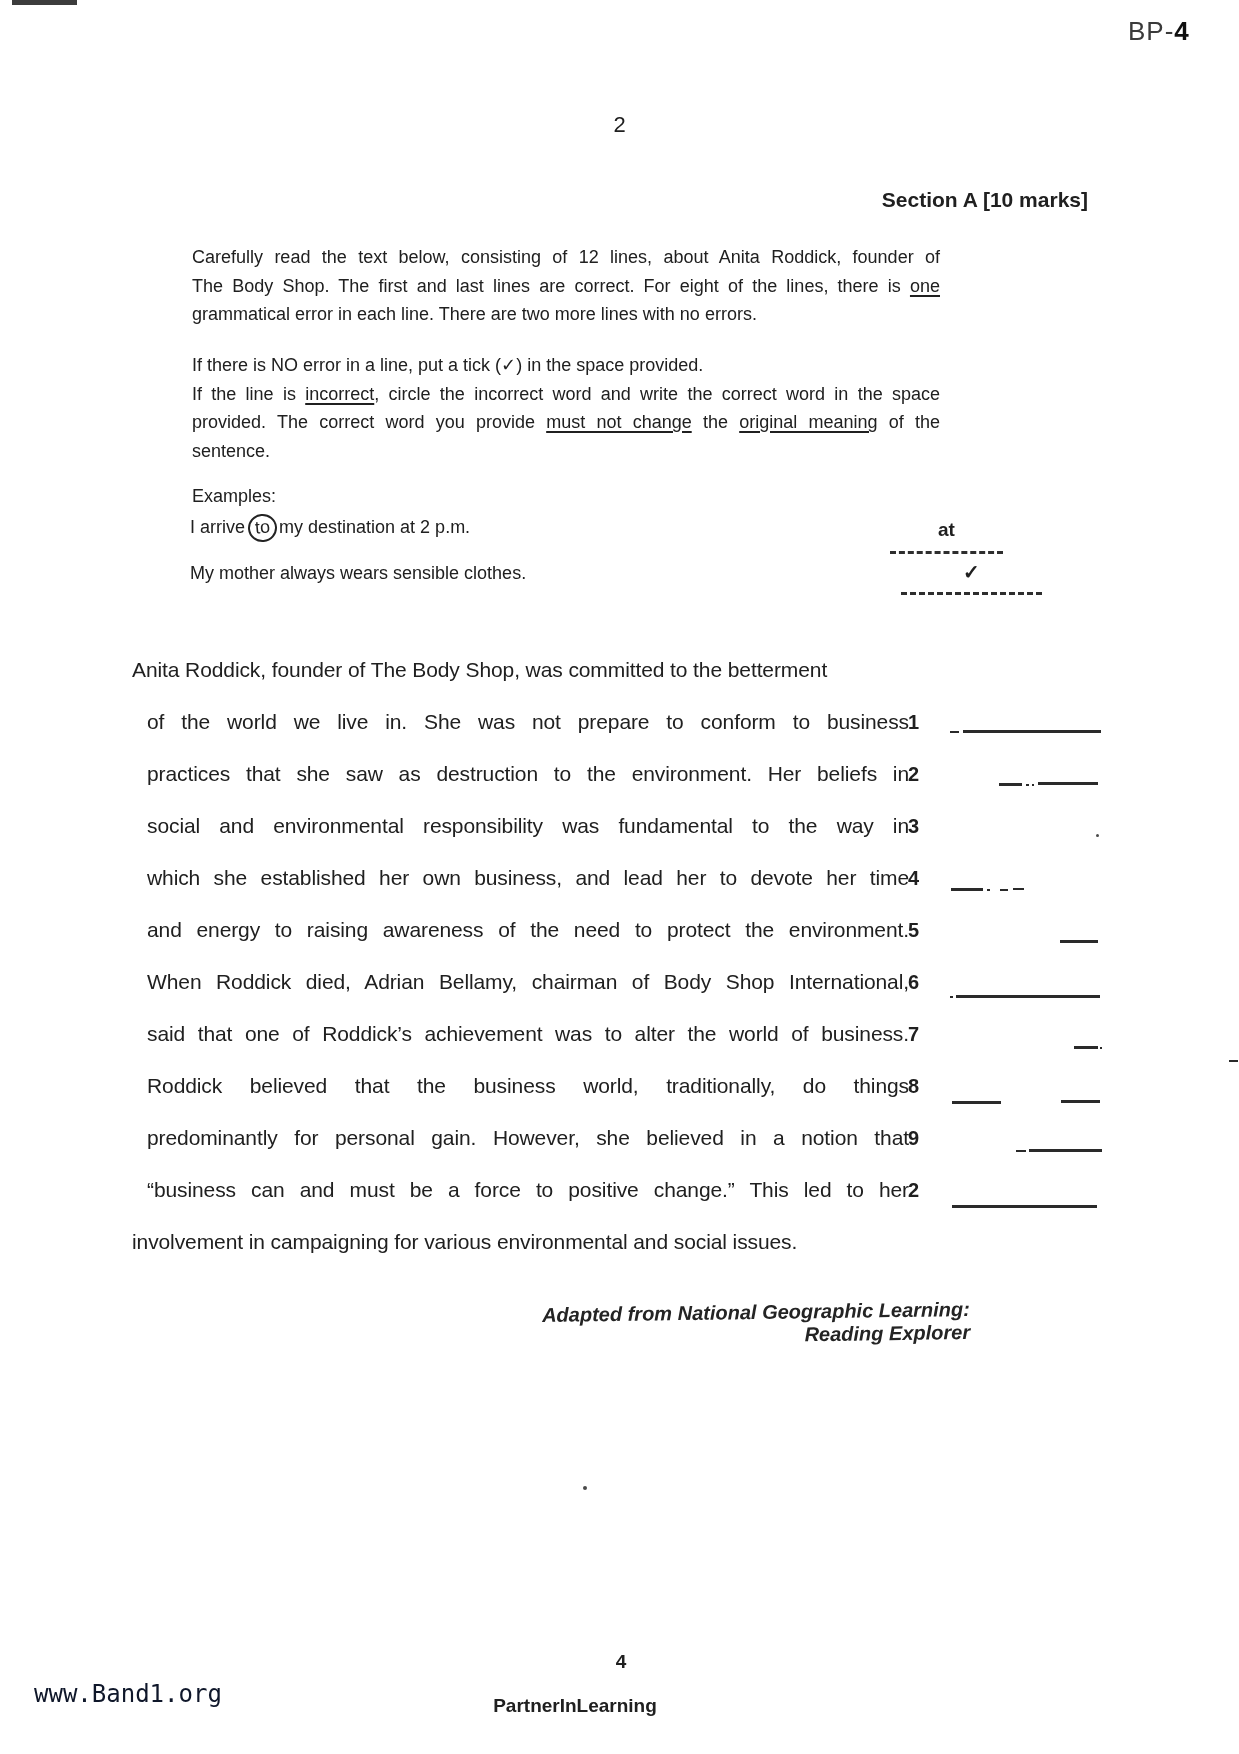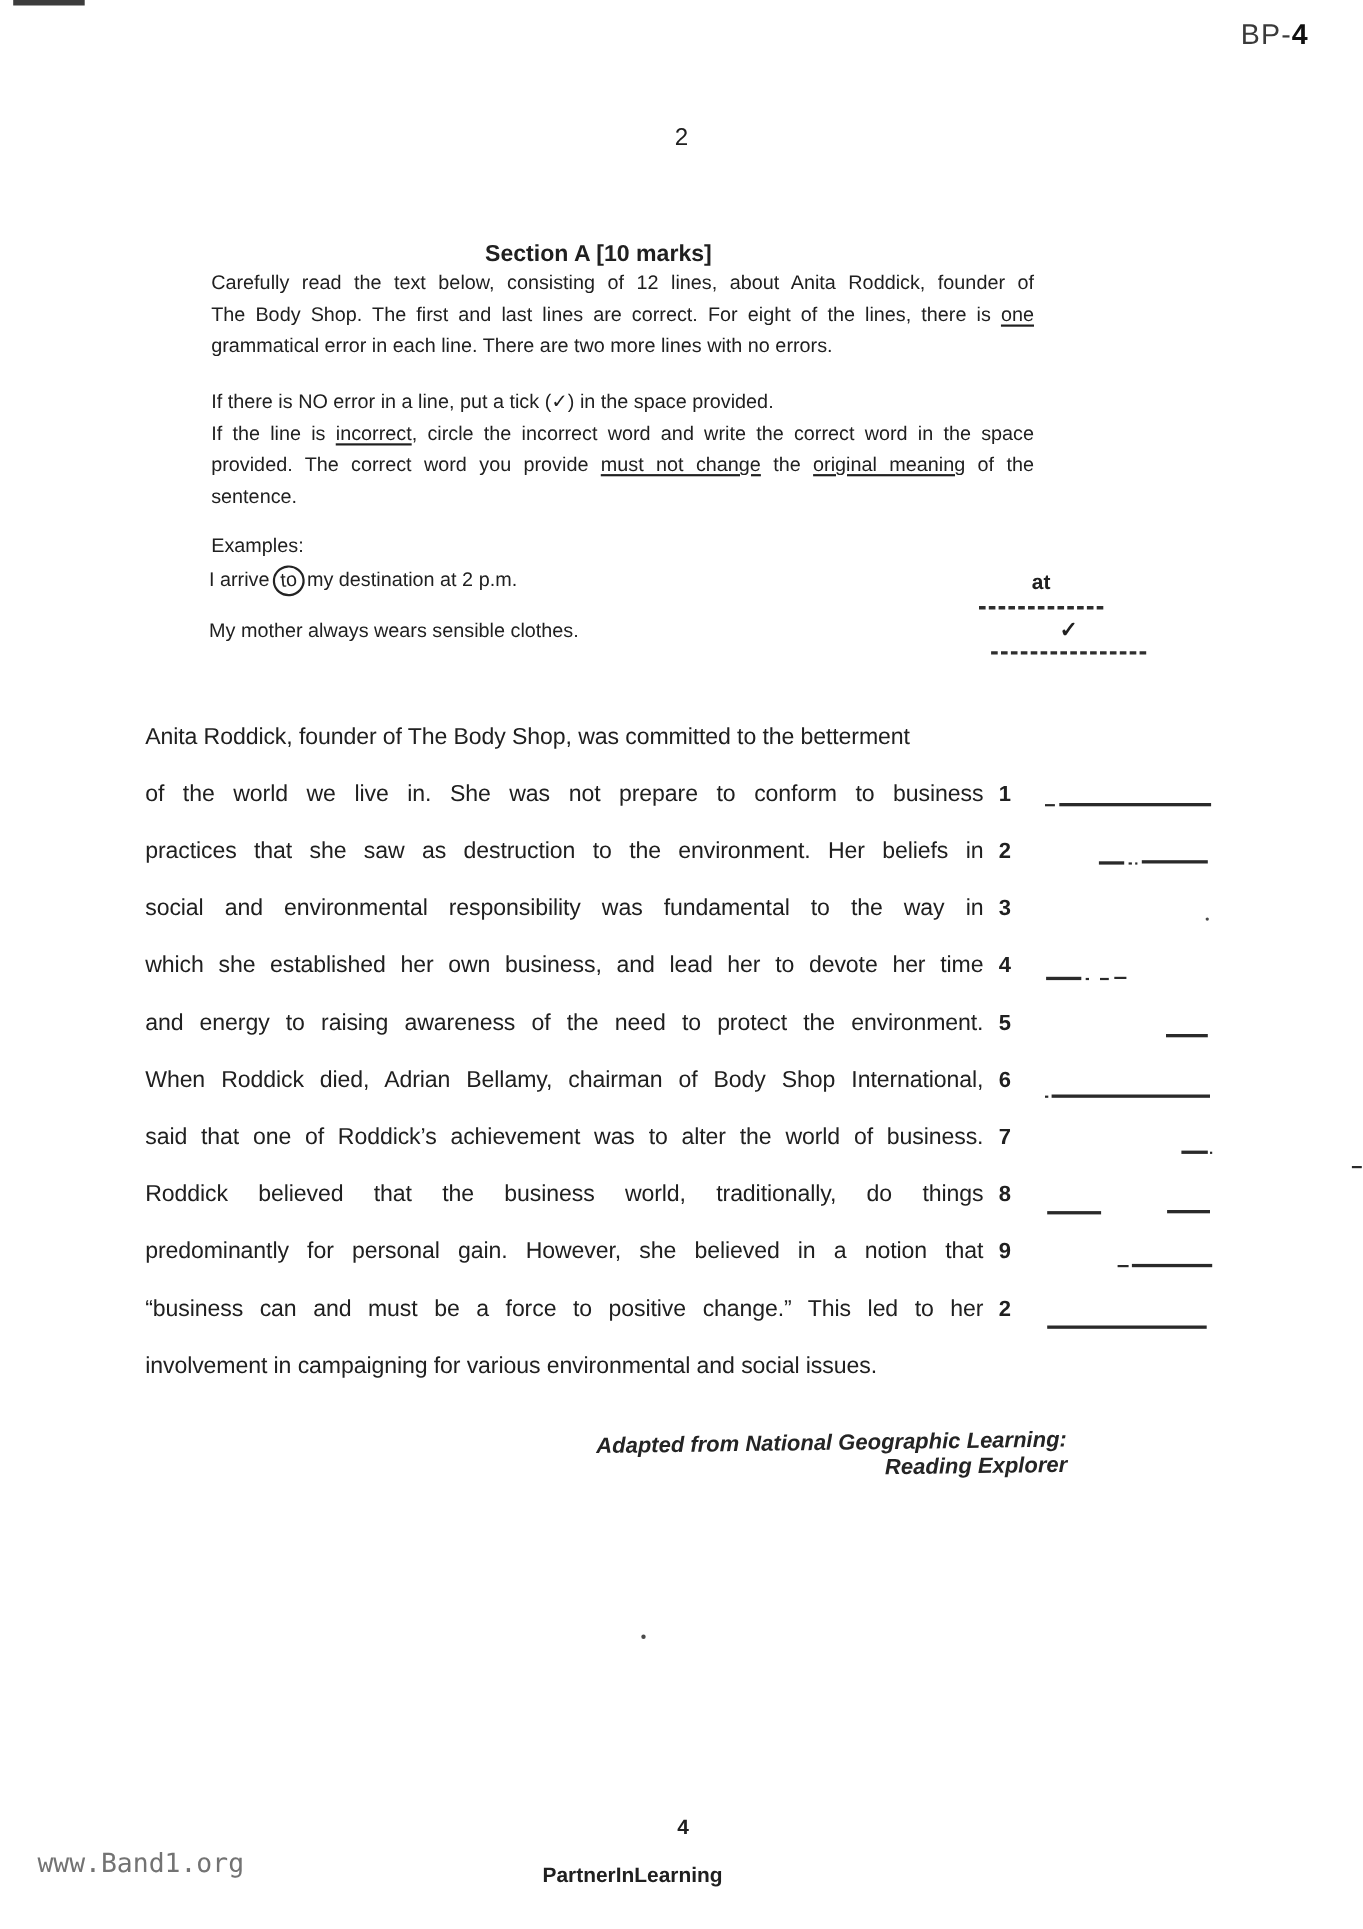--- a/index.html
+++ b/index.html
@@ -4,51 +4,51 @@
 <style>
   html,body{margin:0;padding:0;background:#ffffff;}
   body{width:1239px;height:1754px;overflow:hidden;}
   .page{position:relative;width:1239px;height:1754px;background:#fff;
         font-family:"Liberation Sans",sans-serif;color:#202020;}
   
   .artifact-bar{position:absolute;left:12px;top:0;width:65px;height:5px;background:#3c3c3c;}
   .bp-code{position:absolute;left:1128px;top:16px;font-size:26px;letter-spacing:1px;color:#3a3a3a;}
   .bp-code .num{font-weight:700;color:#101010;}
   .pagenum{position:absolute;left:0;top:112px;width:1239px;text-align:center;font-size:22px;}
-  .section-title{position:absolute;left:0;top:188px;width:1088px;text-align:center;
-                 font-weight:700;font-size:21px;margin-top:31px;}
+  .section-title{position:absolute;left:0;top:188px;width:1088px;text-align:right;
+                 font-weight:700;font-size:21px;}
   
   .para{position:absolute;left:192px;width:748px;font-size:18px;line-height:28.5px;}
   .just{text-align:justify;text-align-last:justify;}
   .u{text-decoration:underline;text-underline-offset:3px;text-decoration-thickness:2px;}
   
   .examples-label{position:absolute;left:192px;top:486px;font-size:18px;}
   .ex-sentence{position:absolute;left:190px;font-size:18px;}
   .circled{display:inline-block;border:2px solid #232323;border-radius:50%;
            padding:2px 5px 4px;margin:0 2px 0 3px;transform:rotate(-5deg);line-height:1;}
   .ex-answer{position:absolute;text-align:center;font-weight:700;font-size:19px;}
   .dashline{position:absolute;height:0;border-bottom:3px dashed #2e2e2e;}
   
   .prow{position:absolute;left:132px;width:1000px;height:34px;}
   .ptext{width:762px;font-size:21px;letter-spacing:-0.1px;white-space:nowrap;}
-  .ptext.jst{white-space:normal;text-align:justify;text-align-last:justify;}
+  .ptext.jst{white-space:normal;text-align:justify;text-align-last:justify;margin-left:15px;}
   .ptext.wide{width:800px;}
   .pnum{position:absolute;left:776px;top:1px;font-weight:700;font-size:20px;}
   .bar{position:absolute;background:#2a2a2a;}
   .dot{position:absolute;background:#4a4a4a;border-radius:50%;}
   
   .attribution{position:absolute;left:490px;top:1298px;width:480px;text-align:right;
                font-style:italic;font-weight:600;font-size:20px;transform:rotate(-0.8deg);
                transform-origin:right center;color:#242424;}
   .footer-brand{position:absolute;left:470px;top:1695px;width:210px;text-align:center;
                 font-weight:700;font-size:19px;}
   .footer-page{position:absolute;left:606px;top:1651px;width:30px;text-align:center;
                font-weight:700;font-size:19px;}
   .watermark{position:absolute;left:34px;top:1680px;font-family:"DejaVu Sans Mono",monospace;
-             font-size:24px;color:#737373;}
+             font-size:24px;color:#0f172a;}
 </style>
 </head>
 <body>
 
 <div class="page">
 
   <div class="artifact-bar"></div>
 
   <div class="bp-code"><span>BP-</span><span class="num">4</span></div>
 

